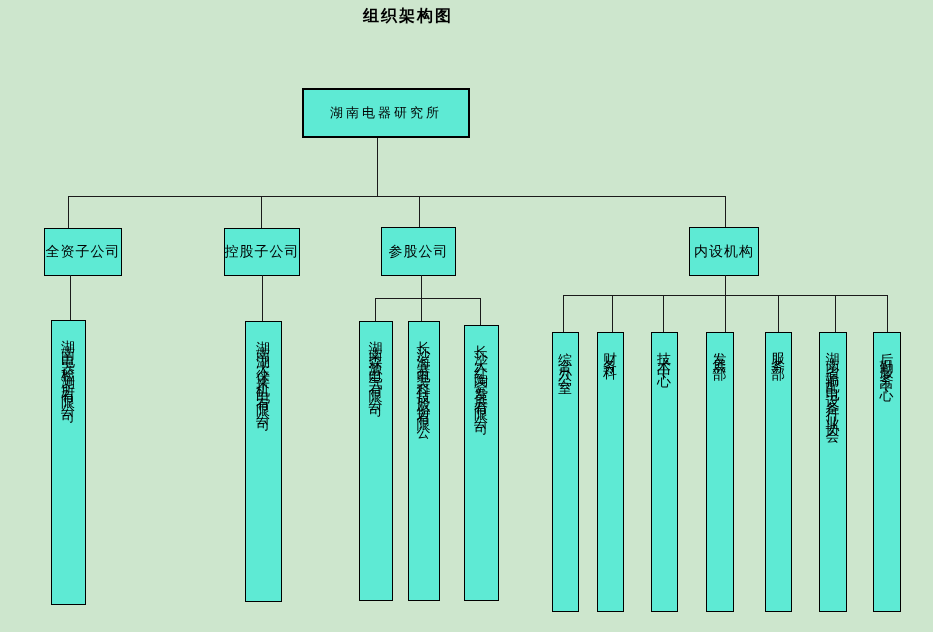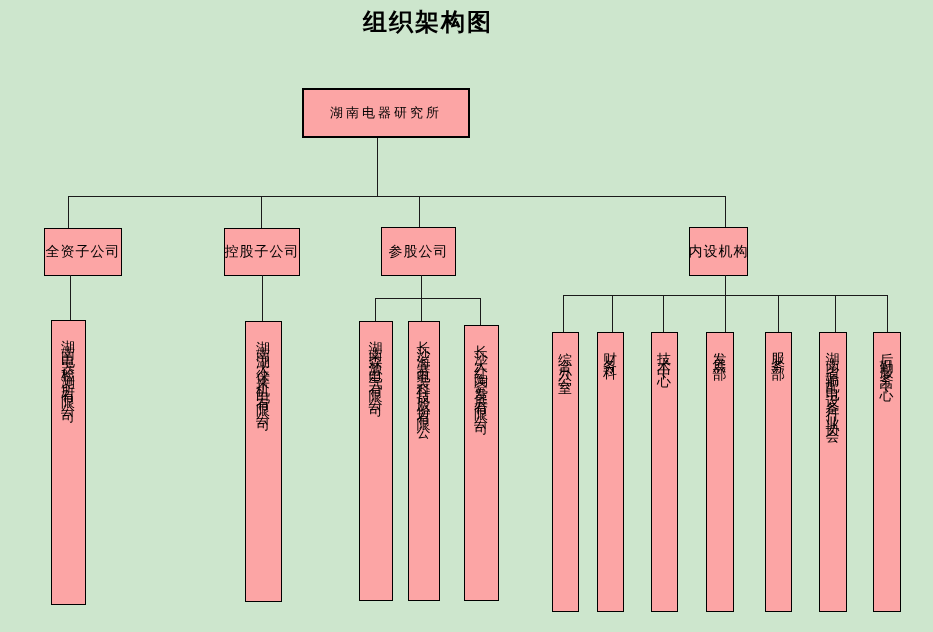--- a/index.html
+++ b/index.html
@@ -9,28 +9,28 @@
     height: 632px;
     background: #cde6cd;
     font-family: "DejaVu Sans", sans-serif;
     color: #000;
     overflow: hidden;
   }
   .title {
     position: absolute;
     left: 363px;
     top: 6px;
-    font-size: 24px;
+    font-size: 16px;
     font-weight: bold;
     letter-spacing: 2px;
     white-space: nowrap;
   }
   .node {
     position: absolute;
-    background: #fca5a5;
+    background: #5eead4;
     border: 1px solid #000;
     box-sizing: border-box;
   }
   .hnode {
     display: flex;
     align-items: center;
     justify-content: center;
     font-size: 14px;
     letter-spacing: 1px;
     white-space: nowrap;
@@ -77,21 +77,21 @@
 
   <div class="node hnode" style="left:44px; top:228px; width:78px; height:48px;">
     <span>全资子公司</span>
   </div>
   <div class="node hnode" style="left:381px; top:227px; width:75px; height:49px;">
     <span>参股公司</span>
   </div>
   <div class="node hnode" style="left:224px; top:228px; width:76px; height:48px;">
     <span>控股子公司</span>
   </div>
-  <div class="node hnode" style="left:689px; top:227px; width:59px; height:49px;">
+  <div class="node hnode" style="left:689px; top:227px; width:70px; height:49px;">
     <span>内设机构</span>
   </div>
 
   <div class="line" style="left:70px;  top:275px; width:1px; height:45px;"></div>
   <div class="line" style="left:262px; top:275px; width:1px; height:46px;"></div>
 
   <div class="line" style="left:421px; top:275px; width:1px; height:46px;"></div>
   <div class="line" style="left:375px; top:298px; width:106px; height:1px;"></div>
   <div class="line" style="left:375px; top:298px; width:1px; height:23px;"></div>
   <div class="line" style="left:480px; top:298px; width:1px; height:27px;"></div>

